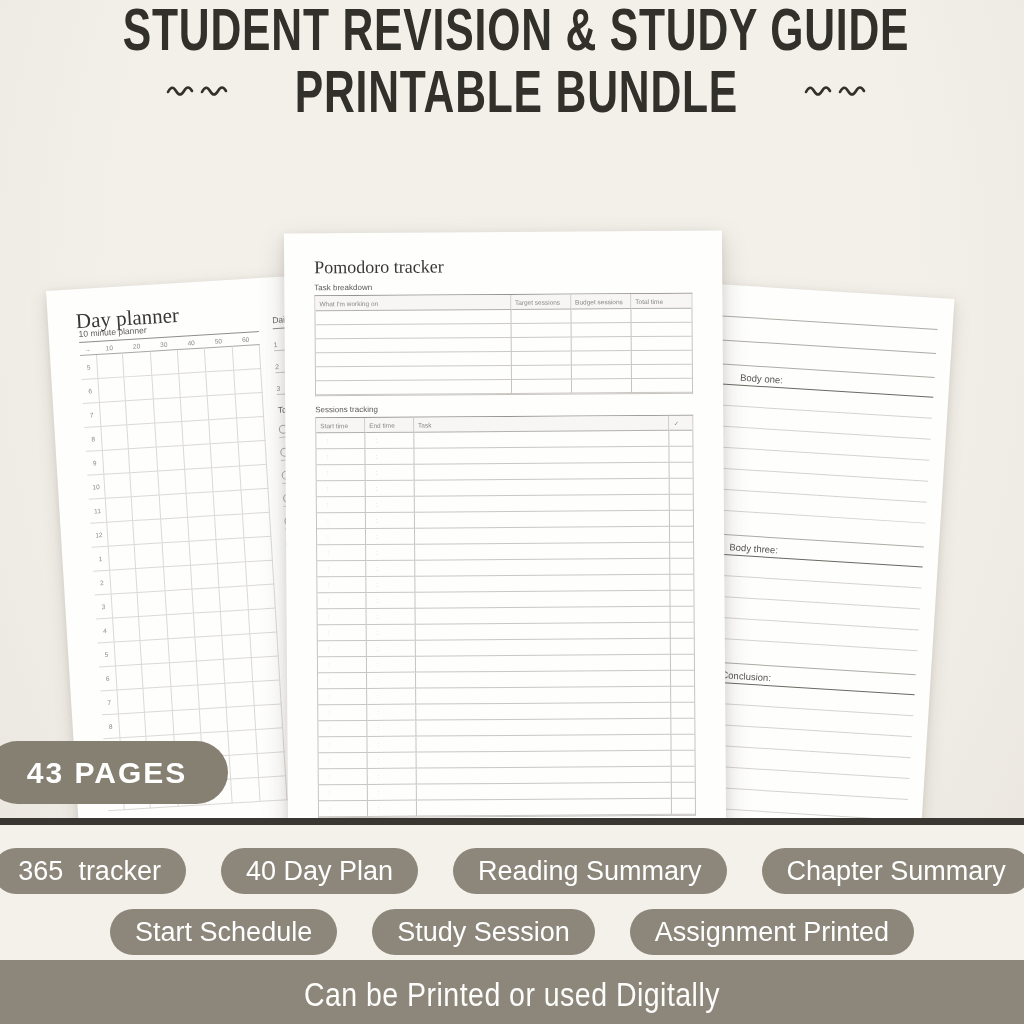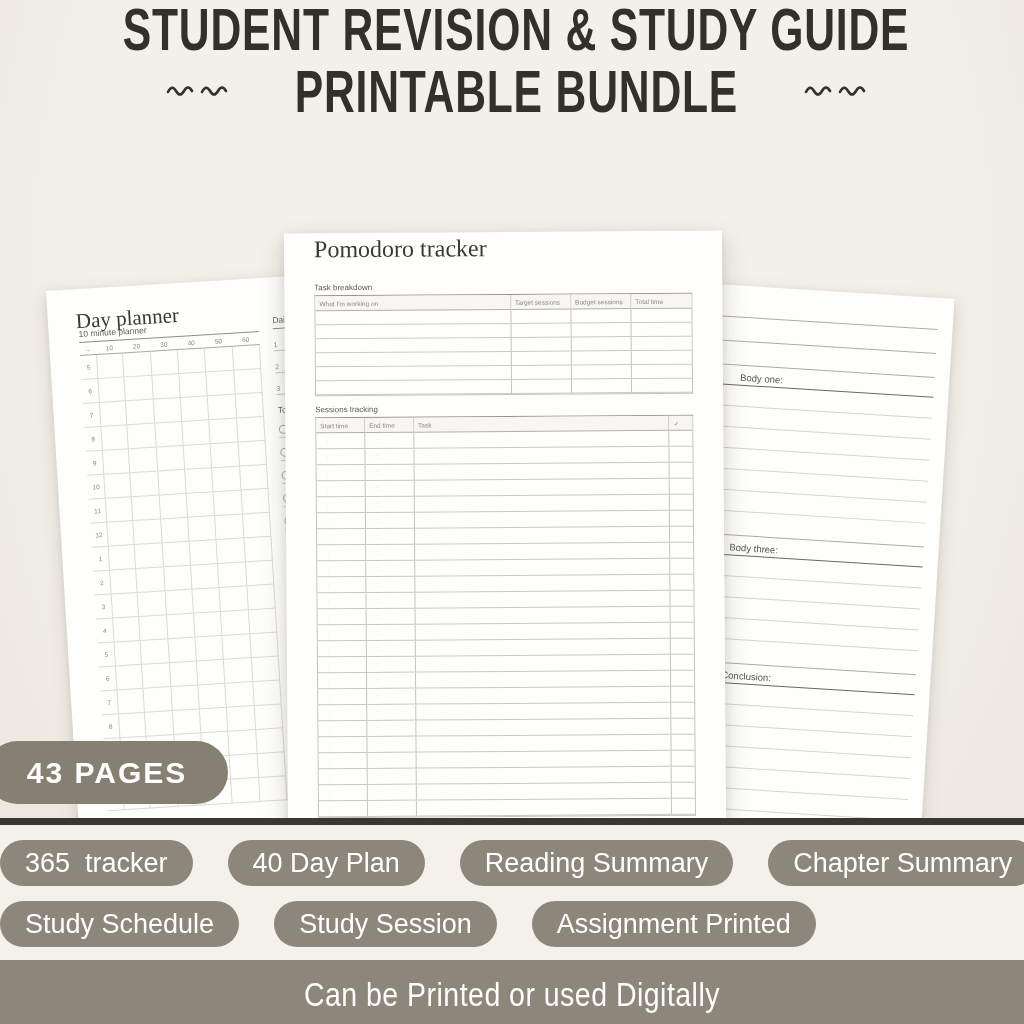--- a/index.html
+++ b/index.html
@@ -42,21 +42,21 @@
   .dp-todo-label { margin-top:10px; }
   .dp-todo-row { height:23px; border-bottom:1px solid #cfccc7; display:flex; align-items:flex-end; }
   .dp-circle { width:9px; height:9px; border:1px solid #a6a4a0; border-radius:50%; margin-bottom:3px; }
   .dp-review { margin-top:8px; }
   .dp-review-row { height:17px; font-size:7px; color:#75736e; border-bottom:1px solid #c9c6c1;
                    display:flex; align-items:flex-end; padding-bottom:2px; }
 
   
   .paper-pomo { left:286px; top:232px; width:438px; height:592px;
                 transform:rotate(-0.4deg); z-index:2; }
-  .pc-title { position:absolute; left:30px; top:3px; font-size:24px; }
+  .pc-title { position:absolute; left:30px; top:24px; font-size:18px; }
   .pc-block { position:absolute; left:30px; width:378px; }
   .pc-tb { top:50px; }
   .pc-st { top:172px; }
   .pc-sec-label { font-size:8px; color:#5d5b56; border-bottom:1px solid #94928e; padding-bottom:3px; }
   .pc-table { display:grid; border-left:1px solid #c6c4c0; border-right:1px solid #c6c4c0;
               border-bottom:1px solid #c6c4c0; }
   .tb-grid { grid-template-columns:52% 16% 16% 16%; }
   .st-grid { grid-template-columns:13% 13% 68% 6%; }
   .pc-hcell { font-size:6.5px; color:#8b8985; height:15px; line-height:15px; padding:0 4px;
               border-bottom:1px solid #b3b1ad; border-right:1px solid #c6c4c0; background:#f7f6f4;
@@ -77,22 +77,22 @@
   .es-line-l { height:21px; border-bottom:1px solid #d6d3ce; }
 
   
   .pages-badge { position:absolute; left:-14px; top:741px; width:242px; height:63px; z-index:3;
                  border-radius:32px; display:flex; align-items:center; justify-content:center;
                  color:#fff; font-size:30px; font-weight:600; letter-spacing:2px; }
 
   
   .divider { position:absolute; left:0; top:818px; width:1024px; height:7px; z-index:4; }
   .feature-band { position:absolute; left:0; top:825px; width:1024px; height:137px; z-index:4;
-                  background:#f4f1ea; display:flex; flex-direction:column; align-items:flex-start;
-                  padding-top:15px; gap:15px; }
+                  background:#f4f1ea; display:flex; flex-direction:column; align-items:center;
+                  padding-top:23px; gap:15px; }
   .pill-row { display:flex; gap:35px; justify-content:center; }
   .pill { height:46px; border-radius:23px; color:#fff; font-size:27px; line-height:46px;
           padding:0 25px; white-space:pre; }
   .footer-bar { position:absolute; left:0; top:960px; width:1024px; height:70px; z-index:4;
                 display:flex; align-items:center; justify-content:center; }
   .footer-text { color:#fdfdfc; font-size:30px; letter-spacing:0.5px; transform:scale(0.95,1.08); }
 </style>
 </head>
 <body>
 
@@ -497,21 +497,21 @@
   <div class="divider" style="background: rgb(58, 54, 49);"></div>
 
   <div class="feature-band">
     <div class="pill-row" id="pill-row-1">
         <div class="pill" style="background: rgb(141, 135, 123);">365  tracker</div>
         <div class="pill" style="background: rgb(141, 135, 123);">40 Day Plan</div>
         <div class="pill" style="background: rgb(141, 135, 123);">Reading Summary</div>
         <div class="pill" style="background: rgb(141, 135, 123);">Chapter Summary</div>
       </div>
     <div class="pill-row" id="pill-row-2">
-        <div class="pill" style="background: rgb(141, 135, 123);">Study Schedule</div>
+        <div class="pill" style="background: rgb(141, 135, 123);">Start Schedule</div>
         <div class="pill" style="background: rgb(141, 135, 123);">Study Session</div>
         <div class="pill" style="background: rgb(141, 135, 123);">Assignment Printed</div>
       </div>
   </div>
 
   <div class="footer-bar" style="background: rgb(141, 135, 123);">
     <span class="footer-text">Can be Printed or used Digitally</span>
   </div>
 
 </div>

